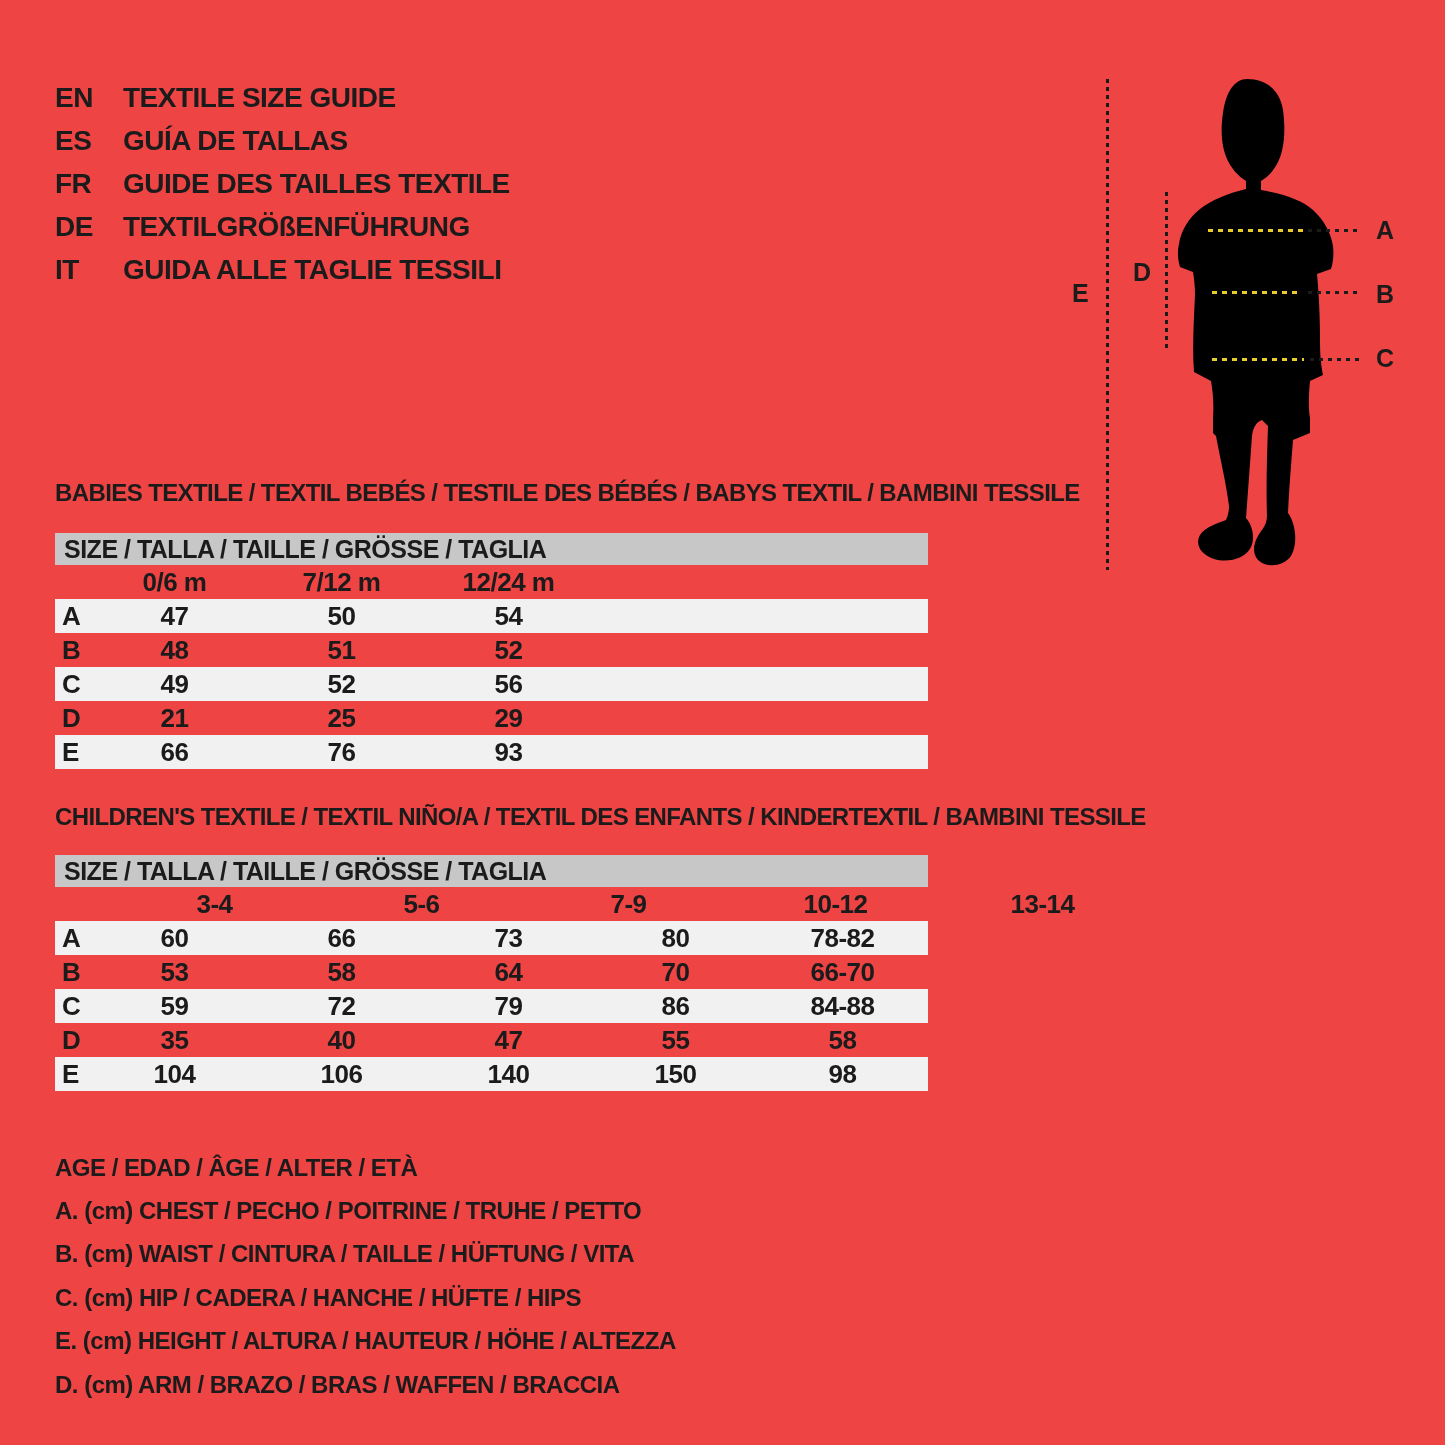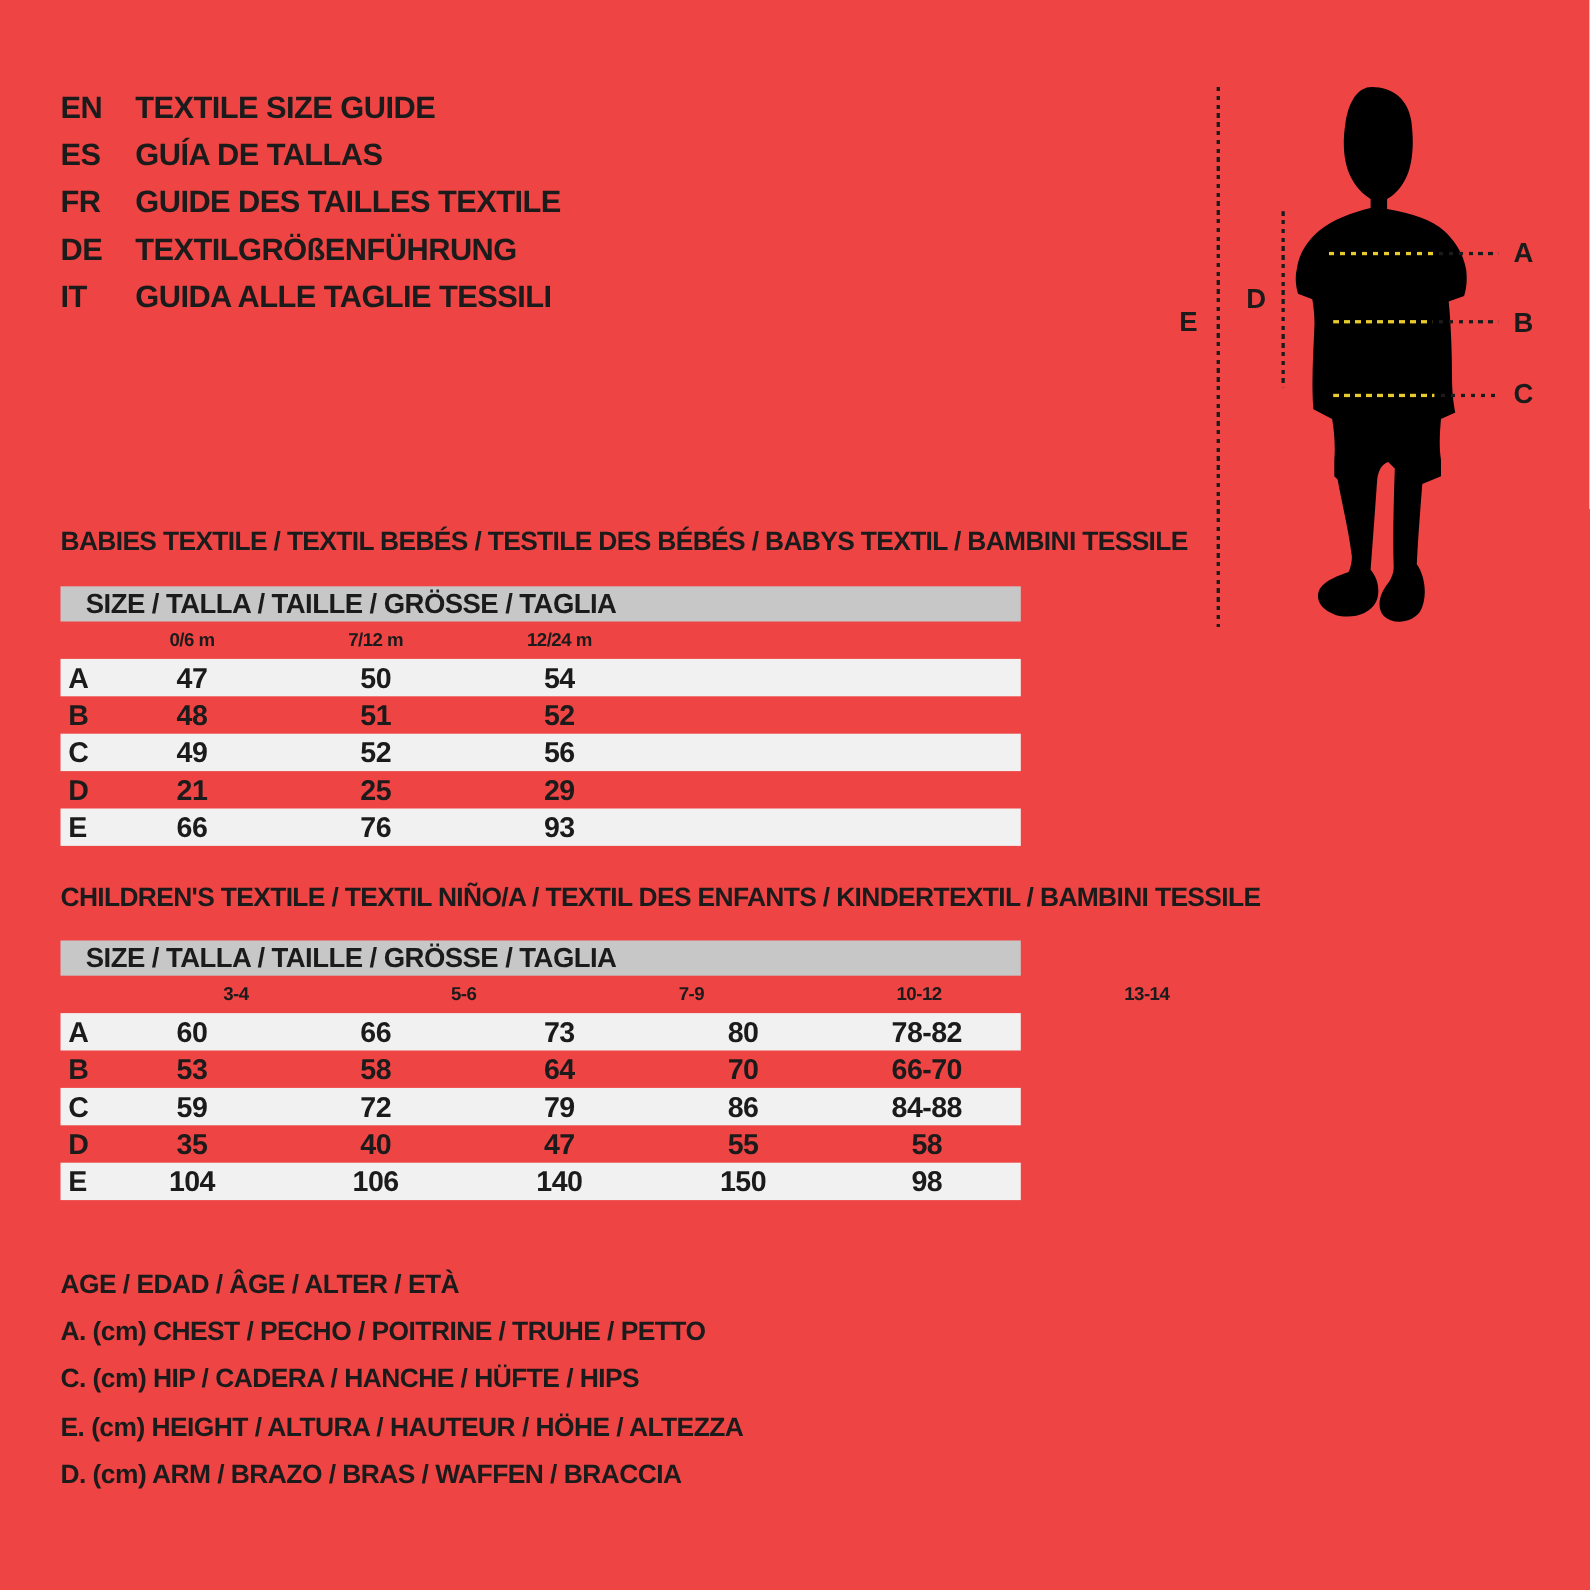--- a/index.html
+++ b/index.html
@@ -18,24 +18,24 @@
   .vdash{width:3px;background:repeating-linear-gradient(180deg,#1b1b1b 0 4px,transparent 4px 8px);}
   .hdash-black{height:3px;background:repeating-linear-gradient(90deg,#1b1b1b 0 4px,transparent 4px 9px);}
   .hdash-yellow{height:3px;background:repeating-linear-gradient(90deg,#e8cb2d 0 5px,transparent 5px 10px);}
   .fig-label{font-size:25px;letter-spacing:-0.5px;}
 
   
   .sec-title{font-size:24px;letter-spacing:-0.6px;white-space:nowrap;}
 
   
   .size-bar{width:873px;height:32px;background:#c7c7c7;display:flex;align-items:center;
-            padding-left:23px;box-sizing:border-box;font-size:25px;letter-spacing:-0.5px;}
+            padding-left:9px;box-sizing:border-box;font-size:25px;letter-spacing:-0.5px;}
   .trow{display:grid;grid-template-columns:36px 167px 167px 167px 167px 167px;
         width:873px;height:34px;align-items:center;font-size:26px;letter-spacing:-0.5px;}
-  .trow.colhead{font-size:17px;}
+  .trow.colhead{font-size:26px;}
   .trow .lbl{padding-left:7px;}
   .trow .val{text-align:center;}
   .zebra{background:#f1f1f1;}
 
   
   .legend-line{height:43.4px;display:flex;align-items:center;font-size:24px;letter-spacing:-0.5px;white-space:nowrap;}
 </style>
 </head>
 <body>
 
@@ -215,18 +215,19 @@
     <span class="val">104</span>
     <span class="val">106</span>
     <span class="val">140</span>
     <span class="val">150</span>
     <span class="val">98</span>
   </div>
 
   <div class="abs" style="left:55px;top:1146px;">
     <div class="legend-line">AGE / EDAD / ÂGE / ALTER / ETÀ</div>
     <div class="legend-line">A. (cm) CHEST / PECHO / POITRINE / TRUHE / PETTO</div>
+    <div class="legend-line">B. (cm) WAIST / CINTURA / TAILLE / HÜFTUNG / VITA</div>
     <div class="legend-line">C. (cm) HIP / CADERA / HANCHE / HÜFTE / HIPS</div>
     <div class="legend-line">E. (cm) HEIGHT / ALTURA / HAUTEUR / HÖHE / ALTEZZA</div>
     <div class="legend-line">D. (cm) ARM / BRAZO / BRAS / WAFFEN / BRACCIA</div>
   </div>
 
 </div>
 
 </body></html>

